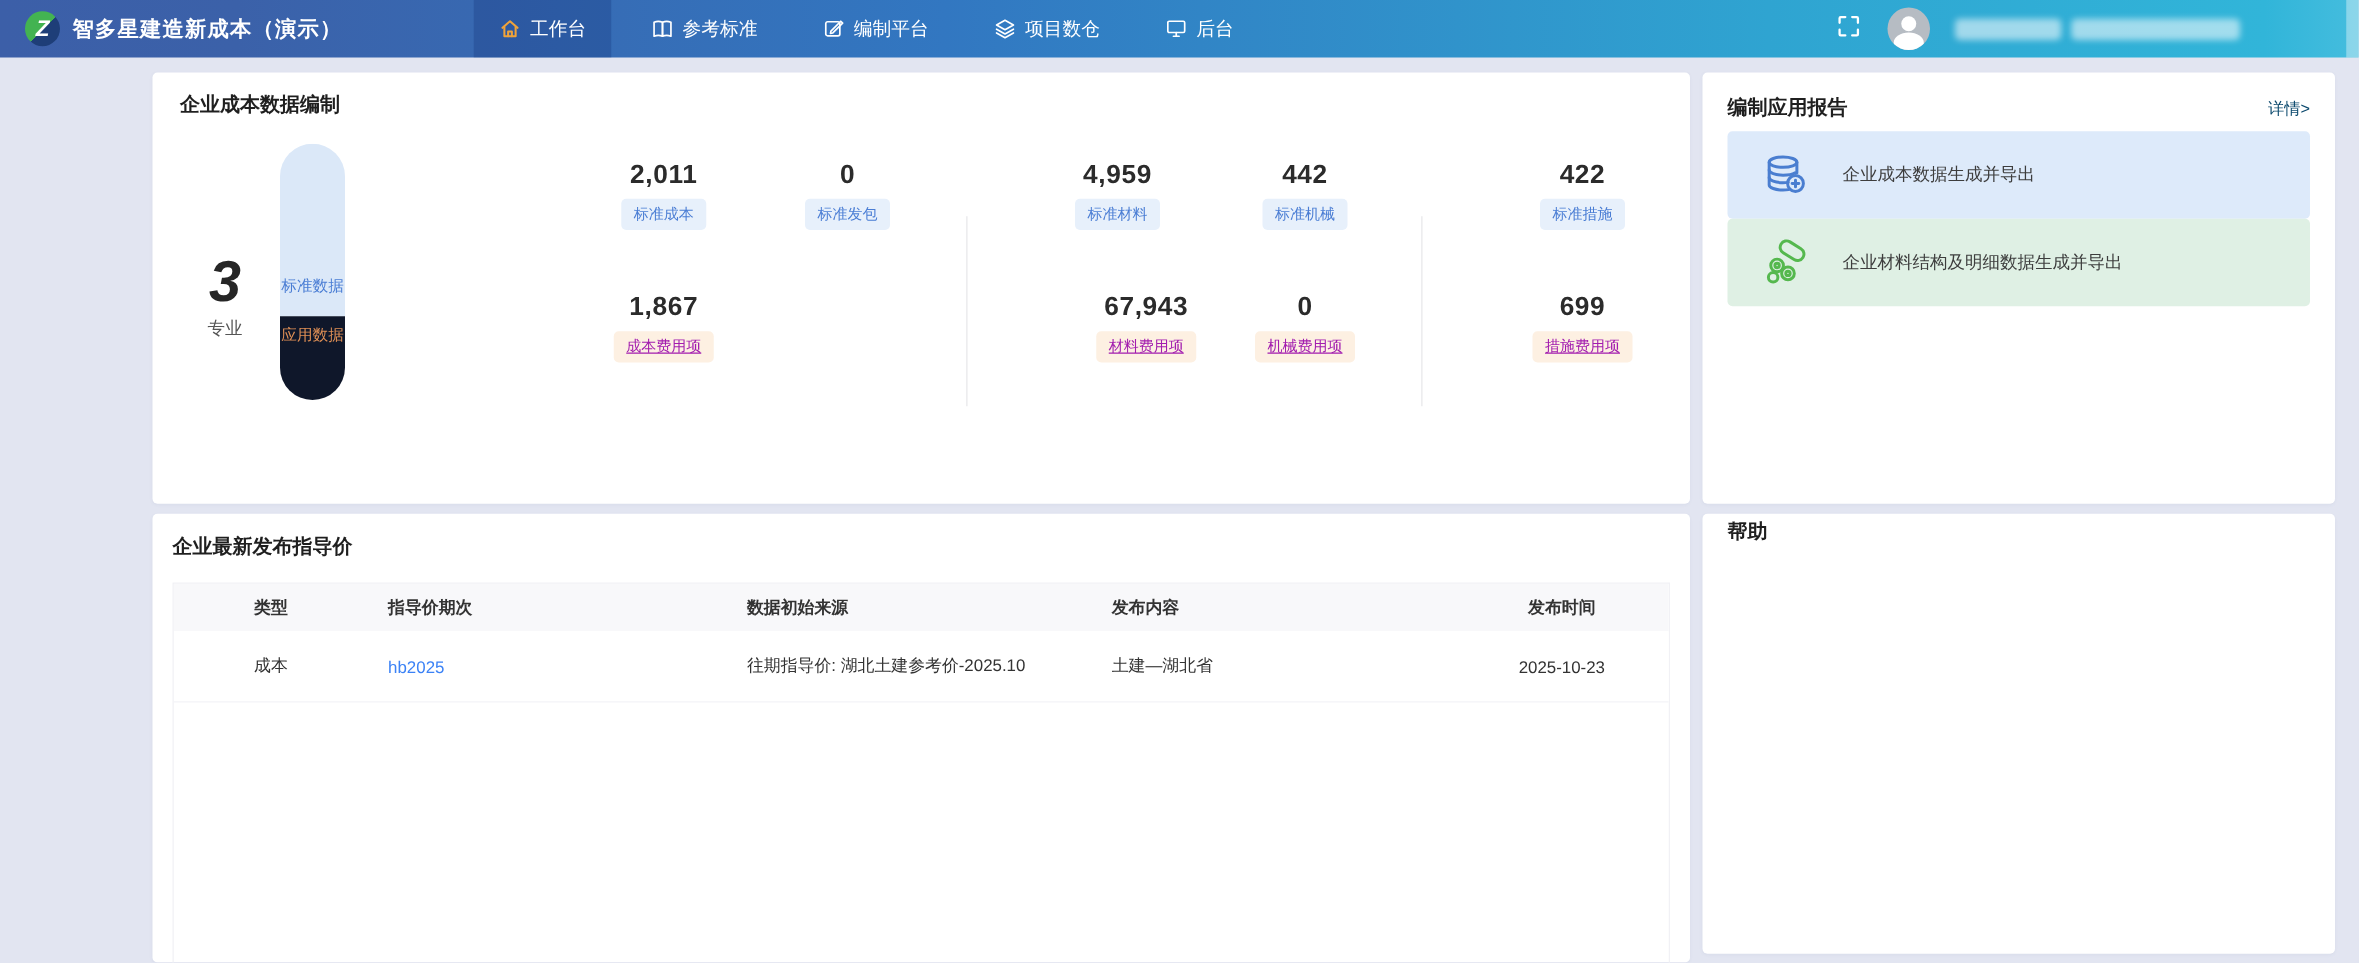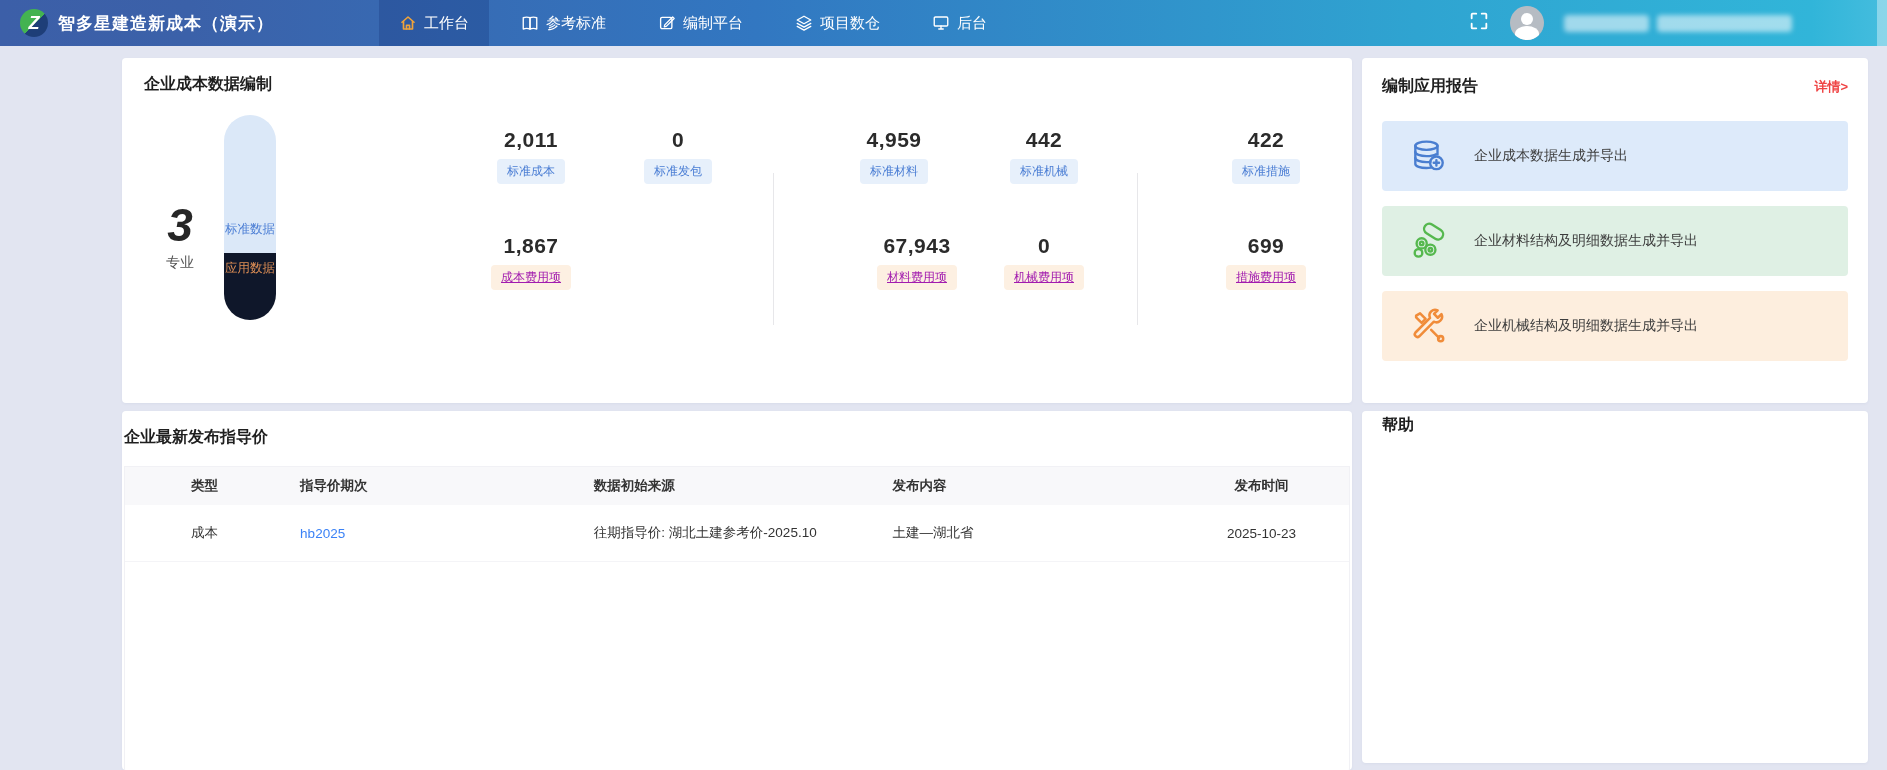--- a/index.html
+++ b/index.html
@@ -41,31 +41,31 @@
   .stat-cell { position:absolute; width:160px; display:flex; flex-direction:column; align-items:center; }
   .stat-num { font-size:21px; font-weight:bold; color:#2b2b2b; letter-spacing:0.5px; }
   .stat-tag { margin-top:7px; font-size:12px; padding:4px 10px; border-radius:4px; white-space:nowrap; }
   .tag-blue { background:#e7f0fb; color:#4a7dd4; }
   .tag-orange { background:#fdf0e2; color:#a21caf;text-decoration:underline; }
   .v-divider { position:absolute; top:115px; width:1px; height:152px; background:#e7e7ea; }
 
   
   .report-card { padding:18px 20px; }
   .report-head { display:flex; align-items:center; justify-content:space-between; }
-  .detail-link { font-size:13px; color:#ef4444; font-weight:bold; cursor:pointer;margin-left:12px; }
-  .report-rows { margin-top:24px; display:flex; flex-direction:column; gap:15px; }
+  .detail-link { font-size:13px; color:#0c4a6e; font-weight:normal; cursor:pointer;margin-left:12px; }
+  .report-rows { margin-top:8px; display:flex; flex-direction:column; }
   .report-row { height:70px; border-radius:4px; display:flex; align-items:center; cursor:pointer; }
   .report-row .icon-box { width:40px; height:40px; margin-left:26px; display:flex; align-items:center; justify-content:center; }
   .report-row .r-label { margin-left:26px; font-size:14px; color:#3d3d3d; }
   .row-blue { background:#ddeafa; }
   .row-green { background:#dff0e4; }
   .row-orange { background:#fdeede; }
 
   
-  .gp-card { padding:16px 2px; }
+  .gp-card { padding:16px 16px; }
   .gp-table { margin-top:18px; border:1px solid #f1f1f5; height:324px; overflow:hidden; }
   .gp-row { display:grid; grid-template-columns:13% 24% 24.4% 24.3% 14.3%; align-items:center; }
   .gp-header { background:#f8f8fa; height:38px; font-weight:bold; color:#333; }
   .gp-data { height:57px; border-bottom:1px solid #f4f4f7; background:#fff; }
   .gp-cell { font-size:13.5px; color:#333; padding-left:16px; white-space:nowrap; overflow:hidden; }
   .gp-cell.center { text-align:center; padding-left:0; }
   .gp-cell.bold { font-weight:normal; }
   .gp-link { color:#3b82f6; cursor:pointer; }
 
   
@@ -232,31 +232,20 @@
             <rect x="9" y="2.5" width="13" height="6.5" rx="3.25" transform="rotate(32 15 6)"></rect>
             <circle cx="8" cy="13.5" r="3.2"></circle>
               <circle cx="8" cy="13.5" r="1.1"></circle>
             <circle cx="13.5" cy="17.5" r="3.2"></circle>
               <circle cx="13.5" cy="17.5" r="1.1"></circle>
             <circle cx="6" cy="19.5" r="2.4"></circle>
           </svg>
         </div>
         <div class="r-label">企业材料结构及明细数据生成并导出</div>
       </div>
-      <div class="report-row row-orange">
-        <div class="icon-box">
-          <svg width="38" height="38" viewBox="0 0 24 24" fill="none" stroke="#f08c3a" stroke-width="1.6" stroke-linecap="round" stroke-linejoin="round">
-            <path d="M20.5 4.5 a3.6 3.6 0 0 1 -4.8 4.8 L6.5 18.5 a1.7 1.7 0 0 1 -2.4 -2.4 L13.3 6.9 a3.6 3.6 0 0 1 4.8 -4.8 L15.8 4.4 l2.4 2.4 Z"></path>
-            <path d="M4.5 5.5 L7 4 l3.5 3.5 -2.5 2.5 L4.5 6.5 Z"></path>
-            <path d="M14 14.5 l5 5"></path>
-            <circle cx="20" cy="20" r="1.6"></circle>
-          </svg>
-        </div>
-        <div class="r-label">企业机械结构及明细数据生成并导出</div>
-      </div>
     </div>
   </div>
 
   <div class="card gp-card">
     <div class="card-title">企业最新发布指导价</div>
     <div class="gp-table">
       <div class="gp-row gp-header">
         <div class="gp-cell center">类型</div>
         <div class="gp-cell">指导价期次</div>
         <div class="gp-cell">数据初始来源</div>

